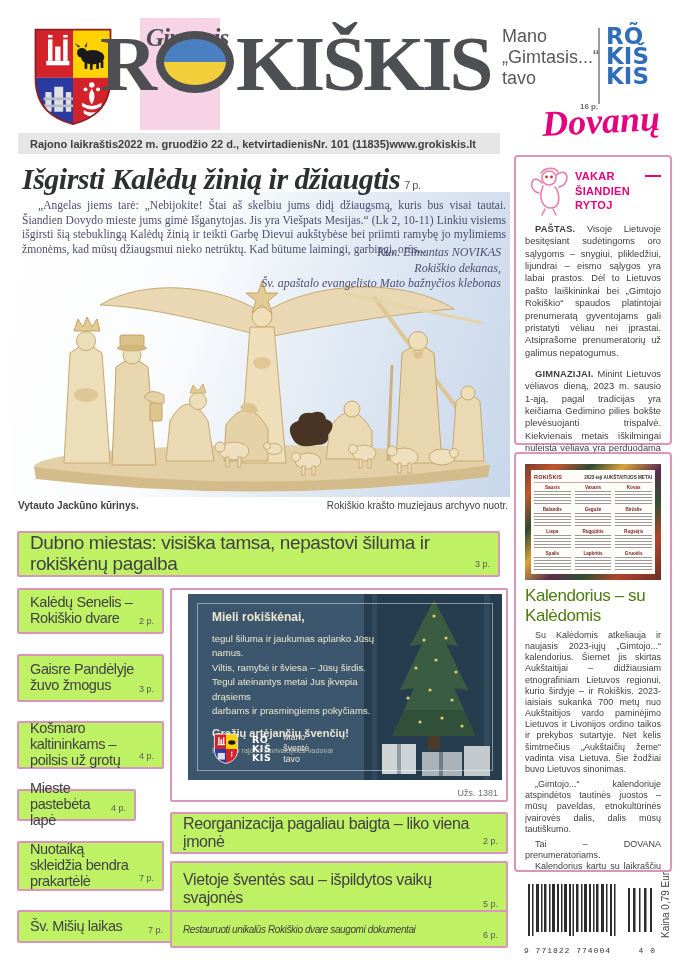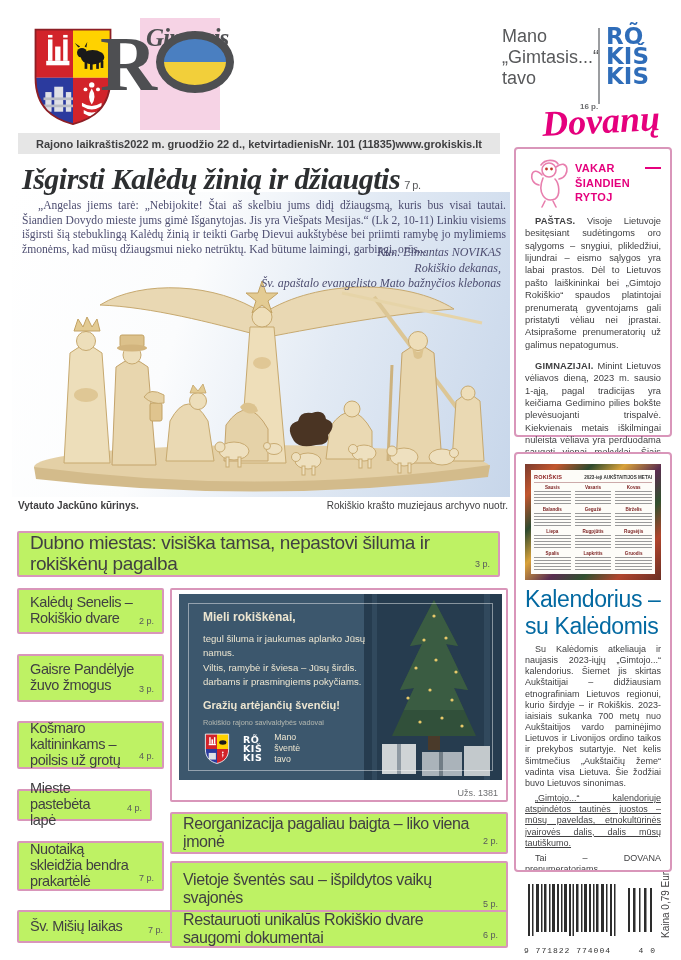--- a/index.html
+++ b/index.html
@@ -21,21 +21,21 @@
   .promo-lines{font-size:18px;line-height:1.18;color:#58595b;font-weight:500;}
   .promo-divider{position:absolute;left:96px;top:2px;width:2px;height:76px;background:#9b9da0;}
   .blue-logo{position:absolute;left:104px;top:0px;font-weight:800;font-size:23px;line-height:.88;
              color:#2f6db9;letter-spacing:0px;font-family:"DejaVu Sans",sans-serif;}
   .promo-page{position:absolute;left:78px;top:76px;font-size:8px;color:#6b6c6e;font-weight:bold;}
   .dovanu{position:absolute;left:40px;top:74px;font-family:"Liberation Serif",serif;
           font-style:italic;font-weight:bold;font-size:36px;color:#e5007d;transform:rotate(-3deg);}
 
   
   .infobar{position:absolute;left:18px;top:133px;width:482px;height:21px;background:#e6e6e6;
-           display:flex;justify-content:center;align-items:center;padding:0 12px;
+           display:flex;justify-content:flex-start;align-items:center;padding:0 12px;
            box-sizing:border-box;font-size:11px;font-weight:bold;color:#3f3f41;}
 
   
   .photo-zone{position:absolute;left:12px;top:192px;width:498px;height:305px;
               background:linear-gradient(108deg,#ffffff 0%,#fbfcfd 35%,#e2eaf4 62%,#c7d6ea 100%);}
   .headline{position:absolute;left:22px;top:162px;font-family:"Liberation Serif",serif;
             font-style:italic;font-weight:bold;font-size:30px;color:#2d2f31;letter-spacing:-.5px;}
   .headline .pg{font-size:11px;font-weight:normal;color:#58595b;font-style:normal;
                 font-family:"Liberation Sans",sans-serif;margin-left:4px;}
   .lead{position:absolute;left:22px;top:199px;width:484px;font-family:"Liberation Serif",serif;
@@ -53,21 +53,21 @@
   .bar{position:absolute;border:2px solid #d996ba;border-radius:2px;background:#bef264;
        box-sizing:border-box;display:flex;align-items:center;padding:2px 8px 2px 11px;}
   .bar .txt{font-size:19px;color:#414042;letter-spacing:-.4px;line-height:1.1;flex:1;}
   .bar .pg{font-size:9px;color:#58595b;align-self:flex-end;padding-bottom:4px;white-space:nowrap;}
   .smallbox .txt{font-size:14.5px;}
   .midbar .txt{font-size:16px;}
 
   
   .ad-frame{position:absolute;left:170px;top:588px;width:338px;height:214px;
             border:2px solid #d996ba;border-radius:2px;box-sizing:border-box;background:#fff;}
-  .ad-dark{position:absolute;left:7px;top:4px;right:4px;height:186px;background:#3c576d;overflow:hidden;}
+  .ad-dark{position:absolute;left:16px;top:4px;right:4px;height:186px;background:#3c576d;overflow:hidden;}
   .ad-inner-border{position:absolute;left:9px;top:9px;right:9px;bottom:9px;
                    border:1px solid rgba(255,255,255,.45);pointer-events:none;}
   .ad-text{position:absolute;left:24px;top:16px;width:170px;color:#ece5d0;}
   .ad-greet{font-size:12px;font-weight:bold;margin-bottom:8px;}
   .ad-line{font-size:9.6px;line-height:1.5;}
   .ad-wish{font-size:11px;font-weight:bold;margin-top:9px;}
   .ad-sign{font-size:7.3px;opacity:.65;margin-top:7px;}
   .ad-logos{position:absolute;left:24px;top:138px;display:flex;align-items:center;gap:12px;}
   .ad-bluelogo{font-weight:800;font-size:9.5px;line-height:.95;color:#fff;letter-spacing:.5px;
                font-family:"DejaVu Sans",sans-serif;}
@@ -89,21 +89,21 @@
                         #5a2d4f 55%,#31502e 68%,#b0452c 82%,#6b2f23 100%);}
   .cal-paper{background:#fdfcf8;padding:4px 3px;}
   .cal-head{display:flex;justify-content:space-between;align-items:center;
             border-bottom:1px solid #caa;padding-bottom:2px;margin-bottom:2px;}
   .cal-brand{font-size:5.5px;font-weight:bold;color:#8a1c1c;letter-spacing:.2px;}
   .cal-sub{font-size:4.6px;font-weight:bold;color:#333;}
   .cal-grid{display:grid;grid-template-columns:repeat(3,1fr);gap:3px 4px;}
   .cal-month{font-size:4.6px;font-weight:bold;color:#7a1f1f;text-align:center;}
   .cal-days{height:13px;margin-top:1px;
             background:repeating-linear-gradient(to bottom,#9a9a9a 0 1px,transparent 1px 3px);}
-  .cal-headline{font-size:23px;color:#0369a1;letter-spacing:-.4px;margin:2px 0 4px 0;}
+  .cal-headline{font-size:17px;color:#4d7c0f;letter-spacing:-.4px;margin:2px 0 4px 0;}
 
   
   .barcode{position:absolute;left:524px;top:884px;}
   .bc-digits{font-family:"Liberation Mono",monospace;font-size:8px;color:#333;letter-spacing:1px;}
   .price-vert{position:absolute;left:660px;top:938px;transform:rotate(-90deg);
               transform-origin:left top;font-size:10px;color:#414042;white-space:nowrap;}
 </style>
 </head>
 <body>
 
@@ -156,20 +156,21 @@
         <path d="M62,94 q9,6 18,0 l0,4 q-9,6 -18,0 Z"></path>
       </g>
     </g>
     <path d="M8,4 H92 V58 C92,92 72,104 50,110 C28,104 8,92 8,58 Z" fill="none" stroke="#8d1f25" stroke-width="2"></path>
   </svg>
 
   <div class="gimtasis">Gimtasis</div>
   <div class="mast-title">
       <span>R</span>
       <span class="flag-o"></span>
+      <span>KIŠKIS</span>
     </div>
 
   <div class="promo">
     <div class="promo-lines">
       <div>Mano</div>
       <div>„Gimtasis...“</div>
       <div>tavo</div>
     </div>
     <div class="promo-divider"></div>
     <div class="blue-logo">
@@ -288,21 +289,21 @@
       <span class="pg">2 p.</span>
     </div>
   <div class="bar smallbox" style="left:17px;top:654px;width:147px;height:48px;">
     <span class="txt">Gaisre Pandėlyje žuvo žmogus</span>
       <span class="pg">3 p.</span>
     </div>
   <div class="bar smallbox" style="left:17px;top:721px;width:147px;height:48px;">
     <span class="txt">Košmaro kaltininkams – poilsis už grotų</span>
       <span class="pg">4 p.</span>
     </div>
-  <div class="bar smallbox" style="left:17px;top:789px;width:135px;height:32px;gap:10px;">
+  <div class="bar smallbox" style="left:17px;top:789px;width:119px;height:32px;gap:10px;">
     <span class="txt">Mieste pastebėta lapė</span>
       <span class="pg">4 p.</span>
     </div>
   <div class="bar smallbox" style="left:17px;top:841px;width:147px;height:50px;">
     <span class="txt">Nuotaiką skleidžia bendra prakartėlė</span>
       <span class="pg">7 p.</span>
     </div>
   <div class="bar smallbox" style="left:17px;top:910px;width:156px;height:33px;">
     <span class="txt">Šv. Mišių laikas</span>
       <span class="pg">7 p.</span>
@@ -335,20 +336,21 @@
           <rect x="33" y="150" width="4" height="30" fill="#8f9aa3"></rect>
         <rect x="58" y="158" width="40" height="24" fill="#aab3ba"></rect>
           <rect x="75" y="158" width="4" height="24" fill="#717d86"></rect>
         <rect x="100" y="152" width="26" height="30" fill="#c3c9cc"></rect>
       </svg>
       <div class="ad-inner-border"></div>
       <div class="ad-text">
         <div class="ad-greet">Mieli rokiškėnai,</div>
         <div class="ad-line">tegul šiluma ir jaukumas aplanko Jūsų namus.</div>
         <div class="ad-line">Viltis, ramybė ir šviesa – Jūsų širdis.</div>
+        <div class="ad-line">Tegul ateinantys metai Jus įkvepia drąsiems</div>
         <div class="ad-line">darbams ir prasmingiems pokyčiams.</div>
         <div class="ad-wish">Gražių artėjančių švenčių!</div>
         <div class="ad-sign">Rokiškio rajono savivaldybės vadovai</div>
       </div>
       <div class="ad-logos">
         <svg width="28" height="31" viewBox="0 0 100 112">
           <g clip-path="url(#shieldClip)">
             <rect x="8" y="4" width="42" height="54" fill="#d2232a"></rect>
               <rect x="50" y="4" width="42" height="54" fill="#ffd200"></rect>
             <rect x="8" y="58" width="42" height="54" fill="#2b3a9e"></rect>
@@ -387,25 +389,25 @@
 
   <div class="bar midbar" style="left:170px;top:812px;width:338px;height:42px;">
     <span class="txt">Reorganizacija pagaliau baigta – liko viena įmonė</span>
       <span class="pg">2 p.</span>
     </div>
   <div class="bar midbar" style="left:170px;top:861px;width:338px;height:56px;">
     <span class="txt">Vietoje šventės sau – išpildytos vaikų svajonės</span>
       <span class="pg">5 p.</span>
     </div>
   <div class="bar midbar" style="left:170px;top:910px;width:338px;height:38px;">
-    <span class="txt" style="font-size:16px;">Restauruoti unikalūs Rokiškio dvare saugomi dokumentai</span>
+    <span class="txt" style="font-size:10px;font-style:italic;">Restauruoti unikalūs Rokiškio dvare saugomi dokumentai</span>
       <span class="pg">6 p.</span>
     </div>
 
-  <div class="sidebox" style="top:147px;width:158px;height:290px;">
+  <div class="sidebox" style="top:155px;width:158px;height:290px;">
     <div class="vakar-head">
       <svg width="46" height="52" viewBox="0 0 46 52">
         <g fill="none" stroke="#e87fae" stroke-width="1.6" stroke-linecap="round">
           <circle cx="24" cy="13" r="7"></circle>
           <path d="M17,18 C6,6 2,26 14,28"></path>
           <path d="M31,10 C44,0 46,20 34,22"></path>
           <path d="M18,21 C12,36 20,46 30,42 C36,38 34,26 30,22"></path>
           <path d="M20,44 L17,50 M28,44 L31,50"></path>
           <path d="M16,8 C20,2 30,2 33,7"></path>
         </g>
@@ -477,21 +479,21 @@
             </div>
           <div>
               <div class="cal-month">Gruodis</div>
               <div class="cal-days"></div>
             </div>
         </div>
       </div>
     </div>
     <div class="cal-headline">Kalendorius – su Kalėdomis</div>
     <p class="side-par" style="margin-bottom:4px;font-size:9px;line-height:1.24;">Su Kalėdomis atkeliauja ir naujasis 2023-iųjų „Gimtojo...“ kalendorius. Šiemet jis skirtas Aukštaitijai – didžiausiam etnografiniam Lietuvos regionui, kurio širdyje – ir Rokiškis. 2023-iaisiais sukanka 700 metų nuo Aukštaitijos vardo paminėjimo Lietuvos ir Livonijos ordino taikos ir prekybos sutartyje. Net kelis šimtmečius „Aukštaičių žeme“ vadinta visa Lietuva. Šie žodžiai buvo Lietuvos sinonimas.</p>
-    <p class="side-par" style="margin-bottom:4px;font-size:9px;line-height:1.24;text-decoration:underline;">„Gimtojo...“ kalendoriuje atspindėtos tautinės juostos – mūsų paveldas, etnokultūrinės įvairovės dalis, dalis mūsų tautiškumo.</p>
+    <p class="side-par" style="margin-bottom:4px;font-size:9px;line-height:1.24;">„Gimtojo...“ kalendoriuje atspindėtos tautinės juostos – mūsų paveldas, etnokultūrinės įvairovės dalis, dalis mūsų tautiškumo.</p>
     <p class="side-par" style="margin-bottom:0;font-size:9px;line-height:1.24;">Tai – DOVANA prenumeratoriams.</p>
     <p class="side-par" style="margin-bottom:1px;font-size:9px;line-height:1.24;">Kalendorius kartu su laikraščiu skaitytojus pasieks iki Kalėdų, o kiti norintieji kviečiami užsukti į redakciją (Nepriklausomybės a. 22) ir įsigyti jį vos už eurą.</p>
 
   </div>
 
   <div class="barcode">
     <svg width="132" height="58" viewBox="0 0 132 58">
       <g fill="#2d2d2d">
         <rect x="4" y="0" width="2" height="52"></rect>
           <rect x="8" y="0" width="1.5" height="52"></rect>

